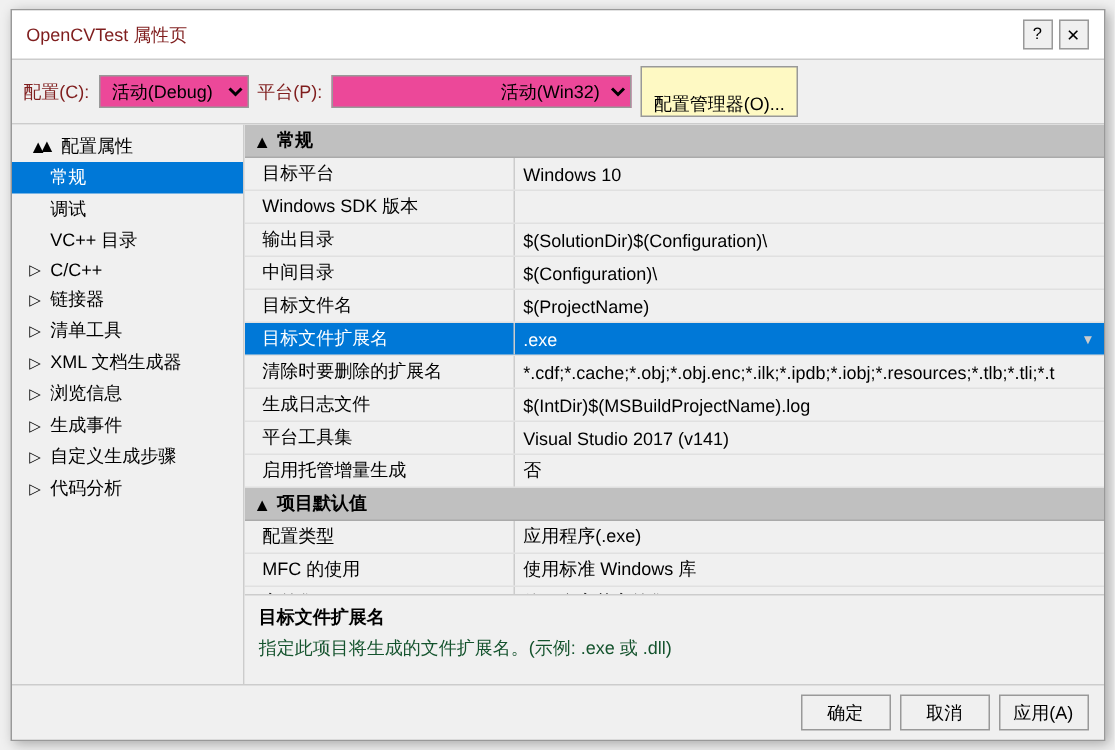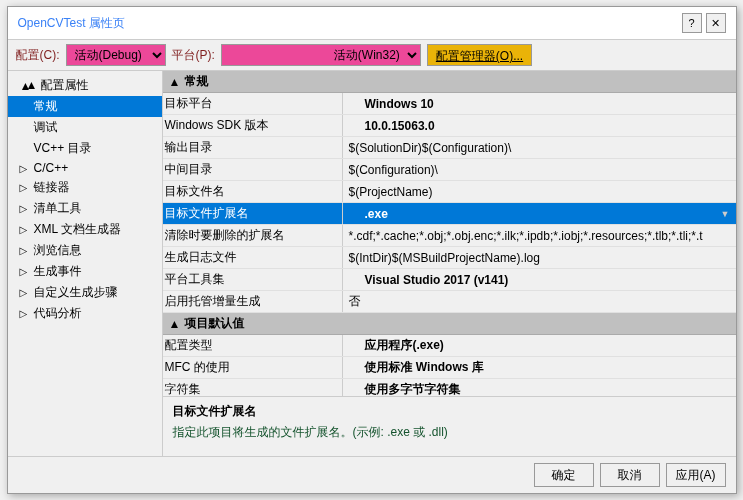--- a/index.html
+++ b/index.html
@@ -26,21 +26,21 @@
     .title-bar {
       background: #fff;
       border-bottom: 1px solid #ccc;
       padding: 6px 10px;
       display: flex;
       align-items: center;
       justify-content: space-between;
     }
     .title-bar-left {
       font-size: 12px;
-      color: #3b82f6;
+      color: #7f1d1d;
     }
     .title-bar-right {
       display: flex;
       gap: 4px;
     }
     .title-btn {
       width: 20px;
       height: 20px;
       background: #f0f0f0;
       border: 1px solid #999;
@@ -67,24 +67,23 @@
       font-size: 12px;
       border: 1px solid #999;
       background: #ec4899;
       padding: 0 4px;
       min-width: 100px;
     }
     .toolbar-btn {
       height: 22px;
       font-size: 12px;
       border: 1px solid #999;
-      background: #eab308;
-      padding: 3px 8px;
-      cursor: pointer;
-      text-decoration: underline;
+      background: #fef9c3;
+      padding: 16px 8px;
+      cursor: pointer;
     }
     .main-content {
       display: flex;
       flex: 1;
       overflow: hidden;
     }
     .left-panel {
       width: 155px;
       background: #f0f0f0;
       border-right: 1px solid #ccc;
@@ -142,36 +141,35 @@
       border-bottom: 1px solid #e0e0e0;
       min-height: 20px;
     }
     .prop-row.highlighted {
       background: #0078d7;
       color: #fff;
     }
     .prop-name {
       width: 180px;
       min-width: 180px;
-      padding: 2px 2px;
+      padding: 2px 12px;
       border-right: 1px solid #ccc;
       font-size: 12px;
       display: flex;
       align-items: center;
     }
     .prop-value {
       flex: 1;
       padding: 2px 6px;
       font-size: 12px;
       display: flex;
       align-items: center;
     }
     .prop-value.bold {
-      font-weight: bold;
-      margin-left: 16px;
+      font-weight: normal;
     }
     .desc-panel {
       border-top: 1px solid #ccc;
       padding: 6px 10px;
       background: #f0f0f0;
       min-height: 60px;
     }
     .desc-title {
       font-weight: bold;
       font-size: 12px;
@@ -292,21 +290,20 @@
           <span>▲</span>
           <span>常规</span>
         </div>
 
         <div class="prop-row">
           <div class="prop-name">目标平台</div>
           <div class="prop-value bold">Windows 10</div>
         </div>
         <div class="prop-row">
           <div class="prop-name">Windows SDK 版本</div>
-          <div class="prop-value bold">10.0.15063.0</div>
         </div>
         <div class="prop-row">
           <div class="prop-name">输出目录</div>
           <div class="prop-value">$(SolutionDir)$(Configuration)\</div>
         </div>
         <div class="prop-row">
           <div class="prop-name">中间目录</div>
           <div class="prop-value">$(Configuration)\</div>
         </div>
         <div class="prop-row">

